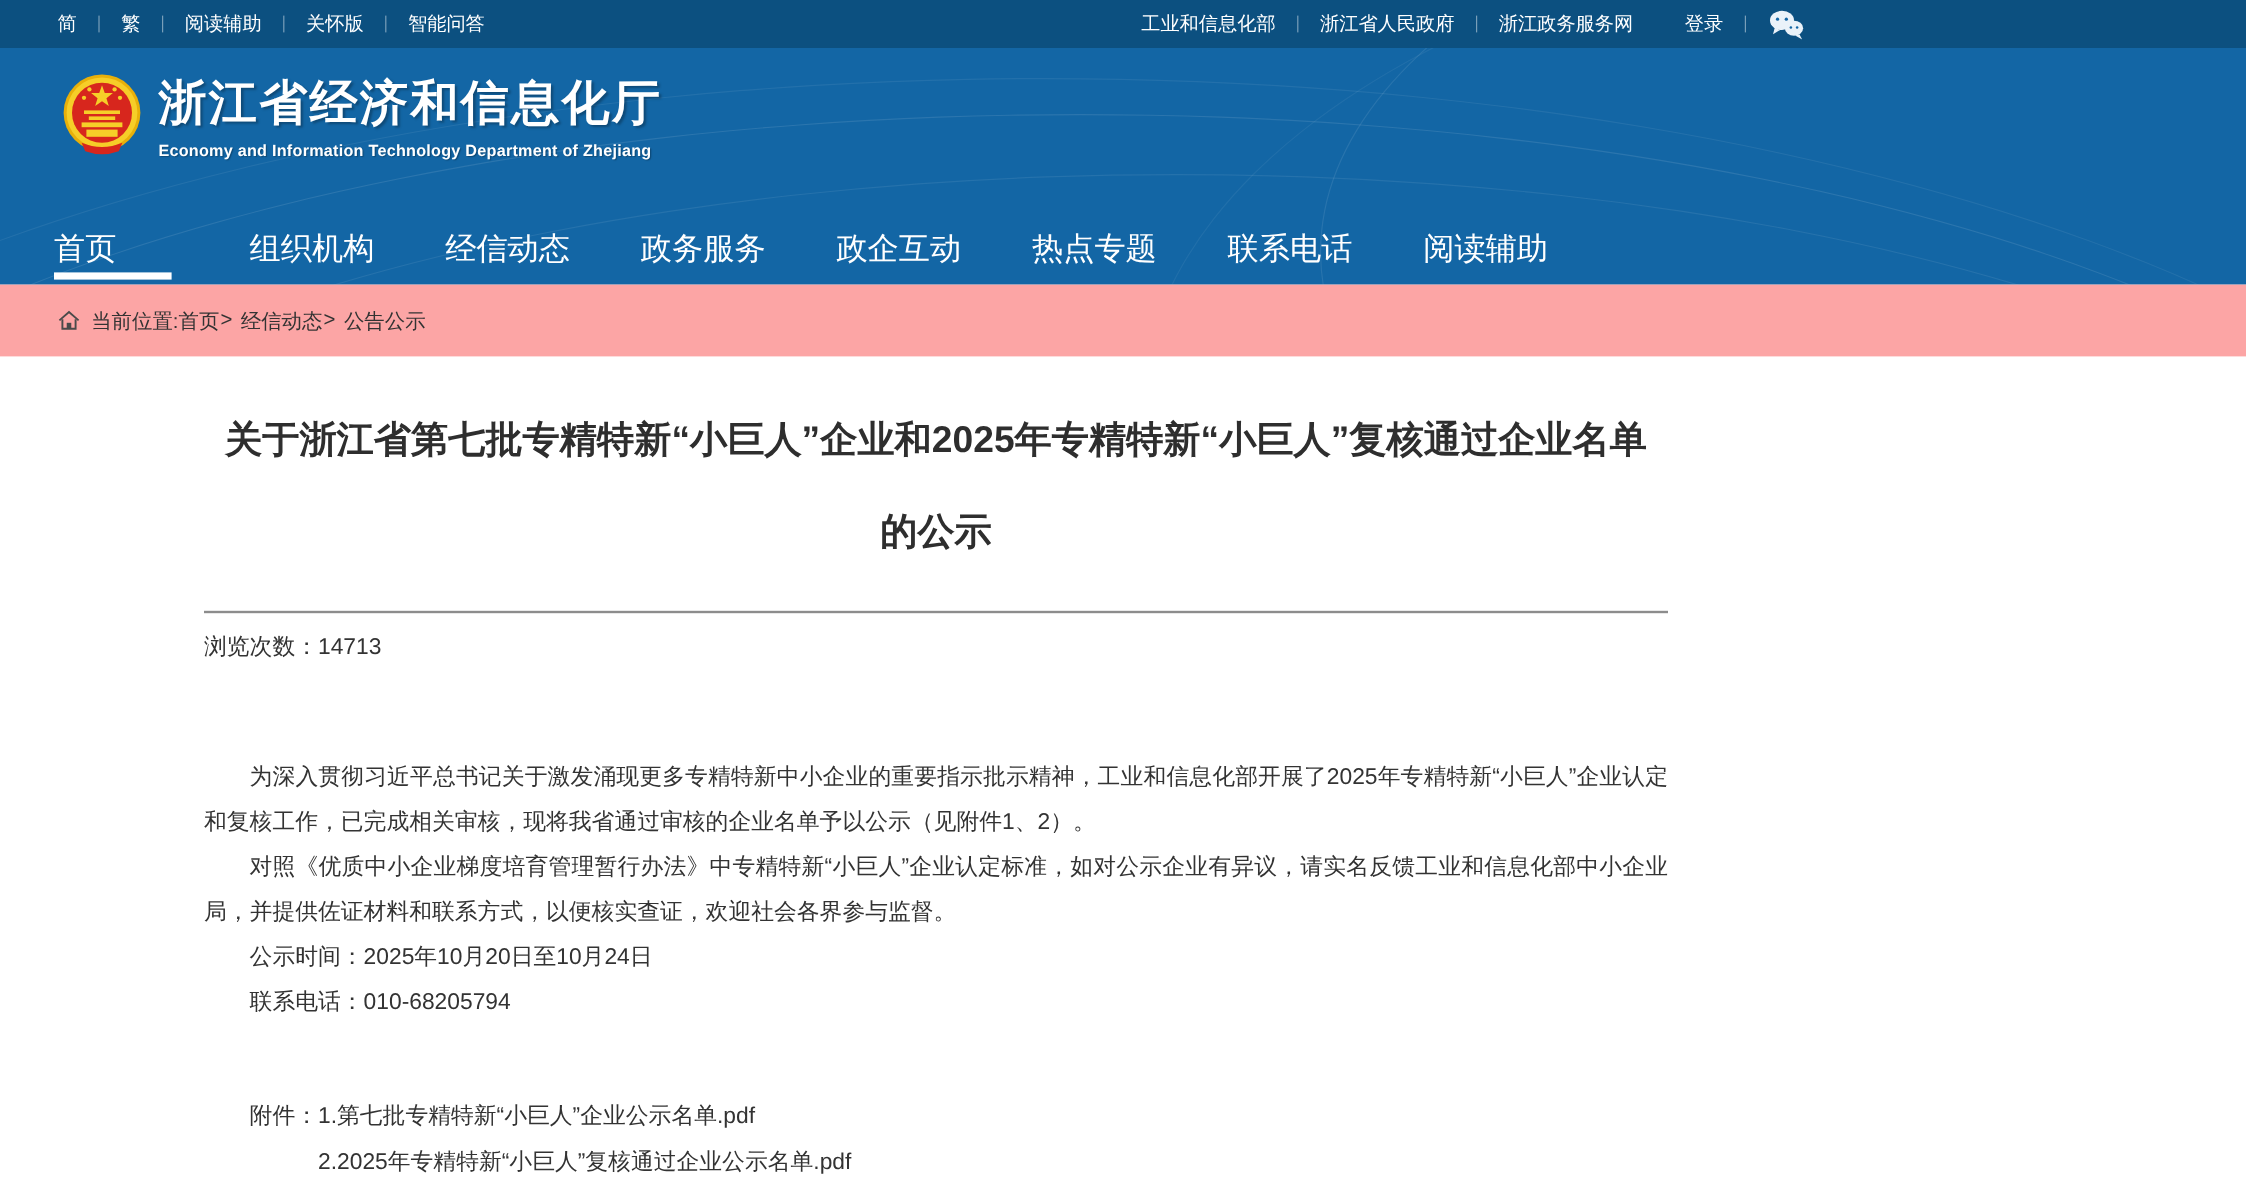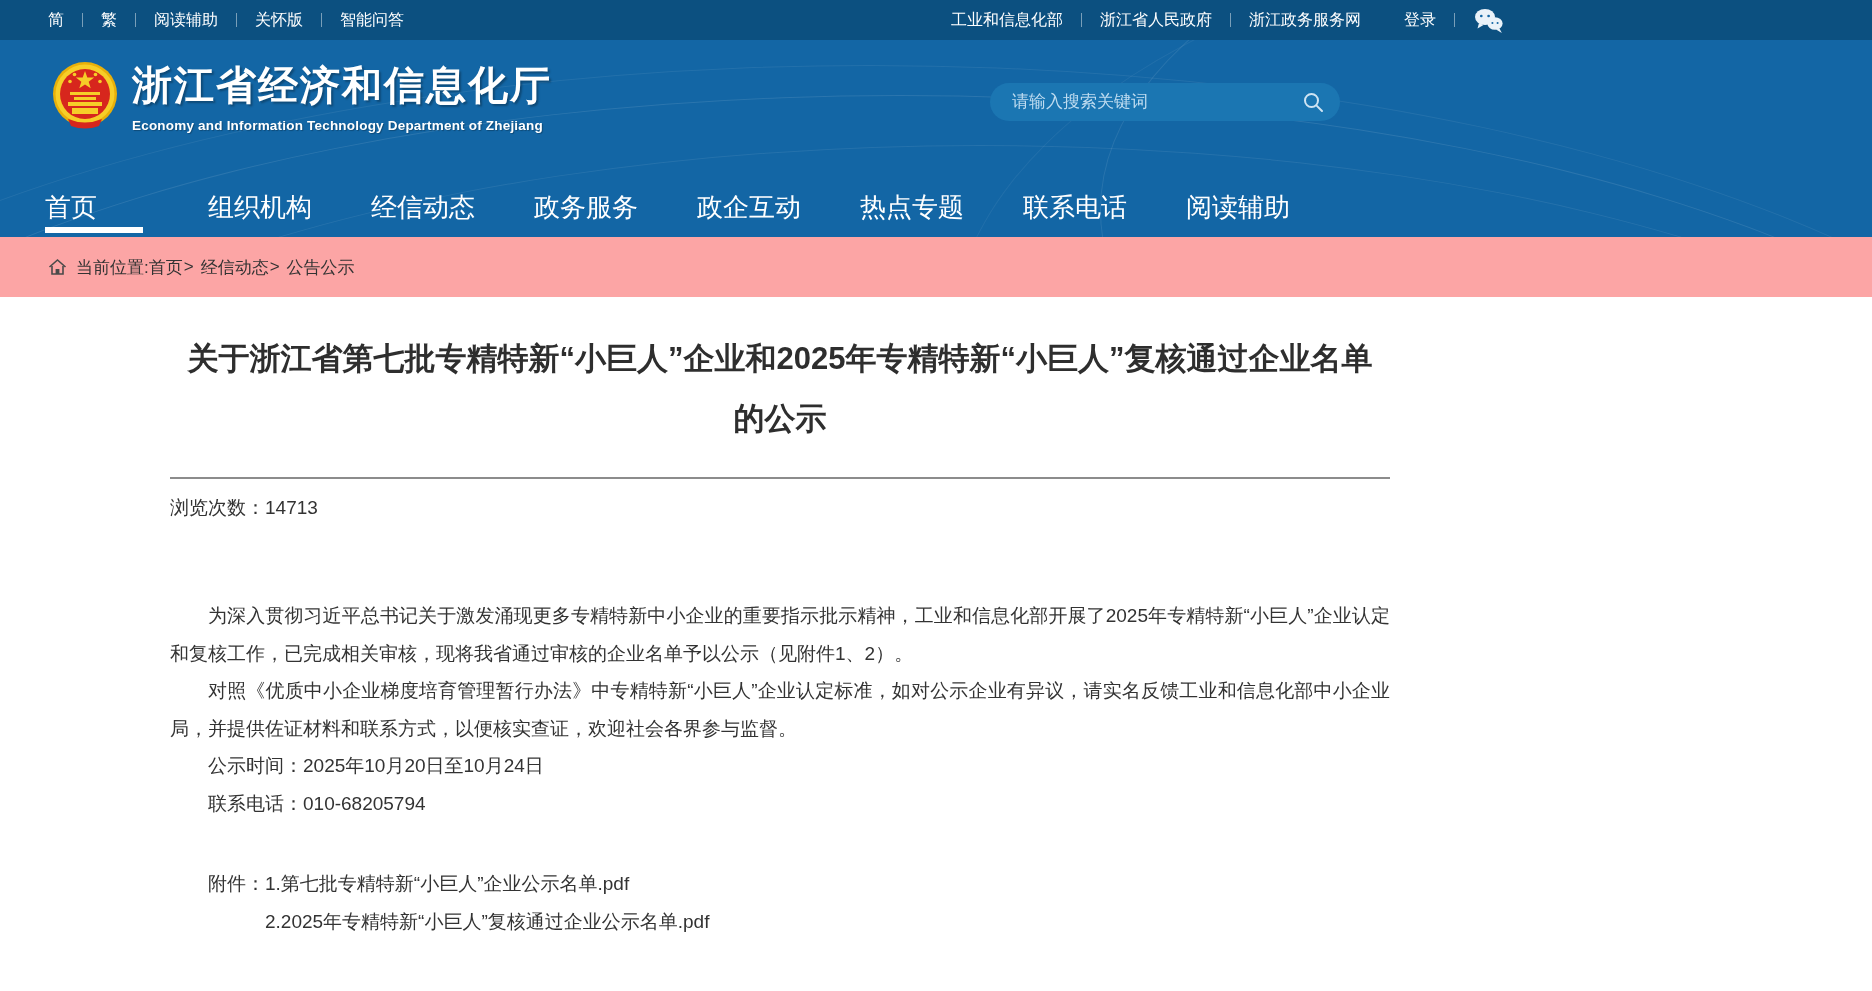--- a/index.html
+++ b/index.html
@@ -70,30 +70,30 @@
     padding-left:48px; font-size:17px; color:#333;
   }
   .breadcrumb-bar svg { margin-right:9px; }
   .breadcrumb-bar a { color:#333; text-decoration:none; cursor:pointer; }
   .bc-sep { margin:0 7px 0 1px; color:#333; }
 
   
   .content { width:1220px; margin-left:170px; color:#333; }
   .article-title {
     width:1205px; margin:32px auto 0; text-align:center;
-    font-weight:bold; font-size:31px; line-height:60px; color:#2E2E2E;
+    font-weight:bold; font-size:31px; line-height:76px; color:#2E2E2E;
   }
   .divider { margin-top:28px; height:2px; background:#8C8C8C; }
   .views { text-align:left; font-size:19px; line-height:26px; margin-top:16px; color:#333; }
   .body-text { margin-top:76px; }
   .para {
     margin:0; font-size:19px; line-height:37.5px; color:#333;
     text-indent:2em; text-align:justify;
   }
-  .attach { margin-top:43px; font-size:19px; line-height:37.5px; }
+  .attach { margin-top:58px; font-size:19px; line-height:37.5px; }
   .attach-row { margin-left:2em; }
   .attach-label { display:inline-block; width:3em; }
   .attach a { color:#333; text-decoration:none; cursor:pointer; }
 </style>
 </head>
 <body>
 
 <div class="topbar">
   <div class="topbar-left">
     <a>简</a>
@@ -153,31 +153,20 @@
         <rect x="20" y="47" width="26" height="6" fill="#F6CE28"></rect>
         <path d="M16 58 Q33 65 50 58 L47 65 Q33 70 19 65 Z" fill="#D7261D"></path>
       </svg>
     </span>
     <span class="brand-text">
       <span class="site-name" style="display:block;">浙江省经济和信息化厅</span>
       <span class="site-name-en" style="display:block;">Economy and Information Technology Department of Zhejiang</span>
     </span>
   </div>
 
-  <div class="search">
-    <input type="text" placeholder="请输入搜索关键词" style="">
-    <button class="search-btn">
-      <span style="display:flex;">
-        <svg width="22" height="22" viewBox="0 0 22 22" fill="none" stroke="#CFE4F3" stroke-width="2" stroke-linecap="round">
-          <circle cx="9.5" cy="9.5" r="6.5"></circle>
-          <line x1="14.6" y1="14.6" x2="20" y2="20"></line>
-        </svg>
-      </span>
-    </button>
-  </div>
 
   <div class="nav">
     <div class="nav-item active">首页</div>
     <div class="nav-item">组织机构</div>
     <div class="nav-item">经信动态</div>
     <div class="nav-item">政务服务</div>
     <div class="nav-item">政企互动</div>
     <div class="nav-item">热点专题</div>
     <div class="nav-item">联系电话</div>
     <div class="nav-item">阅读辅助</div>

